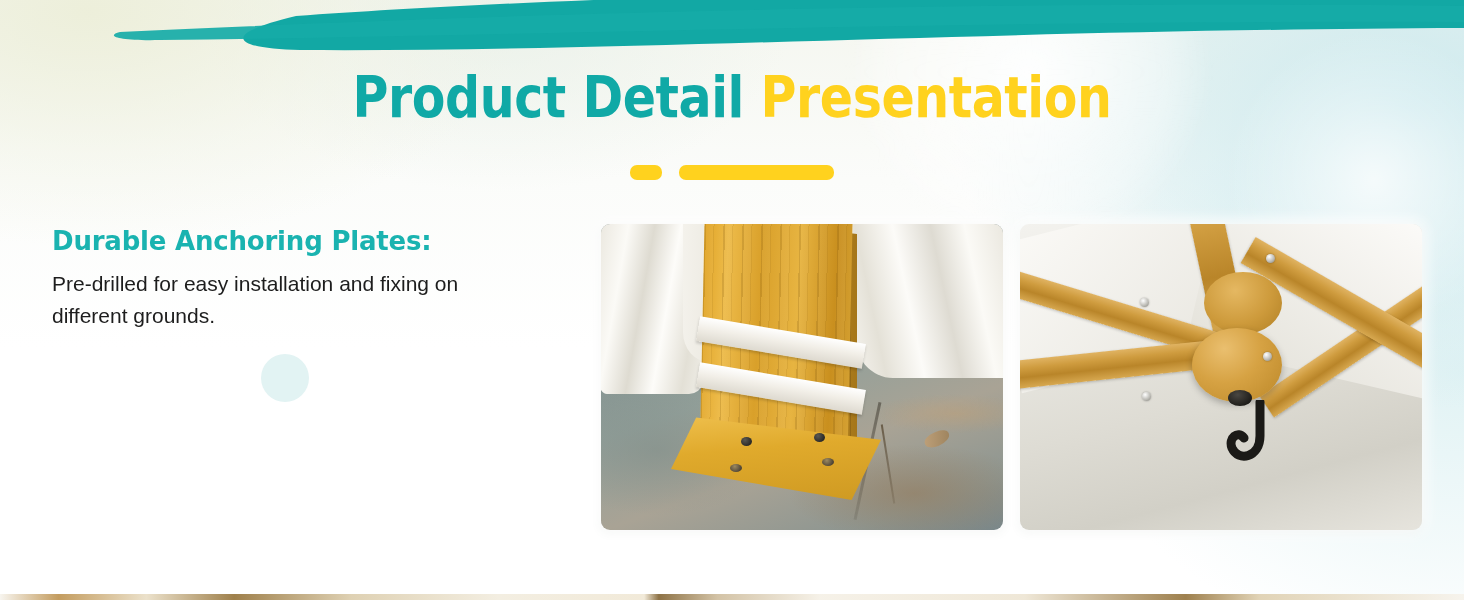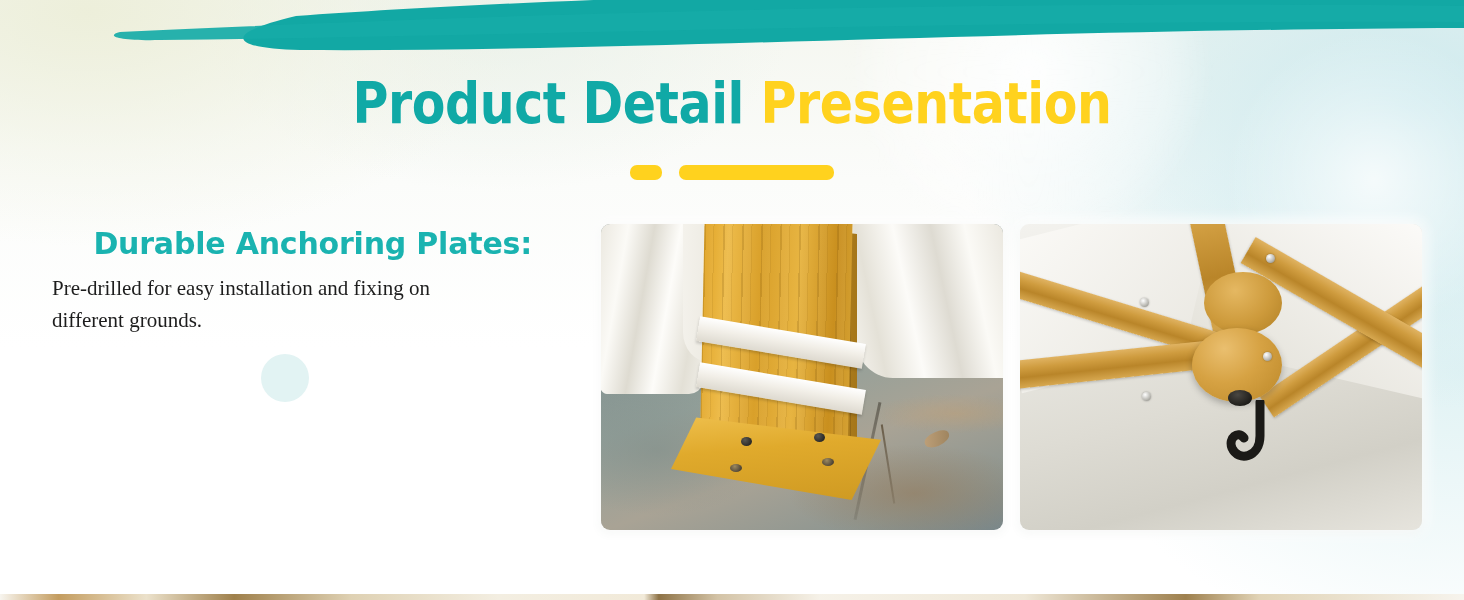--- a/index.html
+++ b/index.html
@@ -39,21 +39,21 @@
     position: absolute; right: -60px; top: 30px;
     width: 300px; height: 300px; border-radius: 50%;
     background: radial-gradient(circle, rgba(255,255,255,0.75) 0%, rgba(255,255,255,0) 70%);
   }
 
   
   .swoosh { position: absolute; left: 0; top: -6px; width: 1464px; height: 70px; }
 
   
   .title-block {
-    position: absolute; left: 0; top: 74px; width: 1464px; text-align: center;
+    position: absolute; left: 0; top: 68px; width: 1464px; text-align: center;
   }
   .title {
     font-family: "DejaVu Sans", sans-serif;
     font-size: 57px;
     font-weight: bold;
     letter-spacing: -0.5px;
     line-height: 1.05;
     transform: scaleX(0.86);
     transform-origin: center;
     white-space: nowrap;
@@ -73,33 +73,32 @@
 
   .pale-dot {
     position: absolute; left: 209px; top: 128px;
     width: 48px; height: 48px; border-radius: 50%;
     background: #e2f3f3;
   }
 
   .sub-head {
     position: relative;
     font-family: "DejaVu Sans", sans-serif;
-    font-size: 30px;
+    font-size: 26px;
     font-weight: bold;
     color: #1ab3b0;
     letter-spacing: -0.2px;
     white-space: nowrap;
     z-index: 2;
-    text-align: right;
   }
   .sub-head.second { margin-top: 42px; }
 
   .body-copy {
     margin-top: 12px;
-    font-family: Liberation Serif, serif;
+    font-family: Liberation Sans, sans-serif;
     font-size: 21px;
     line-height: 1.52;
     color: #1d1d1d;
     max-width: 448px;
   }
 
   
   .photos { position: absolute; left: 601px; top: 224px; display: flex; gap: 17px; }
 
   .photo {

